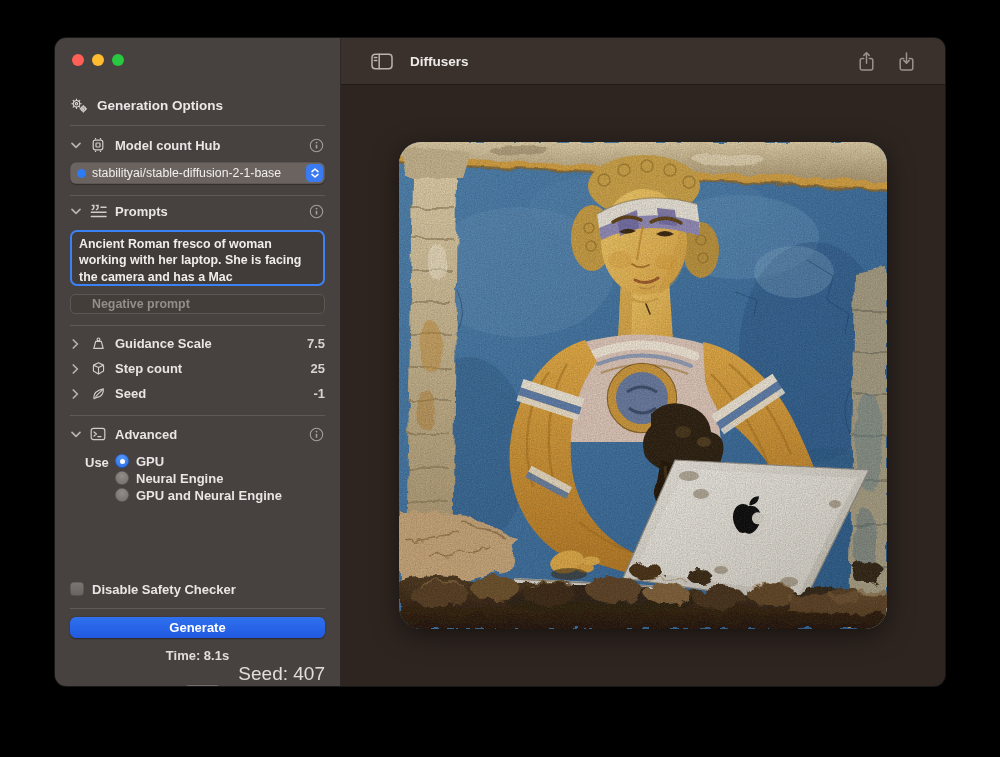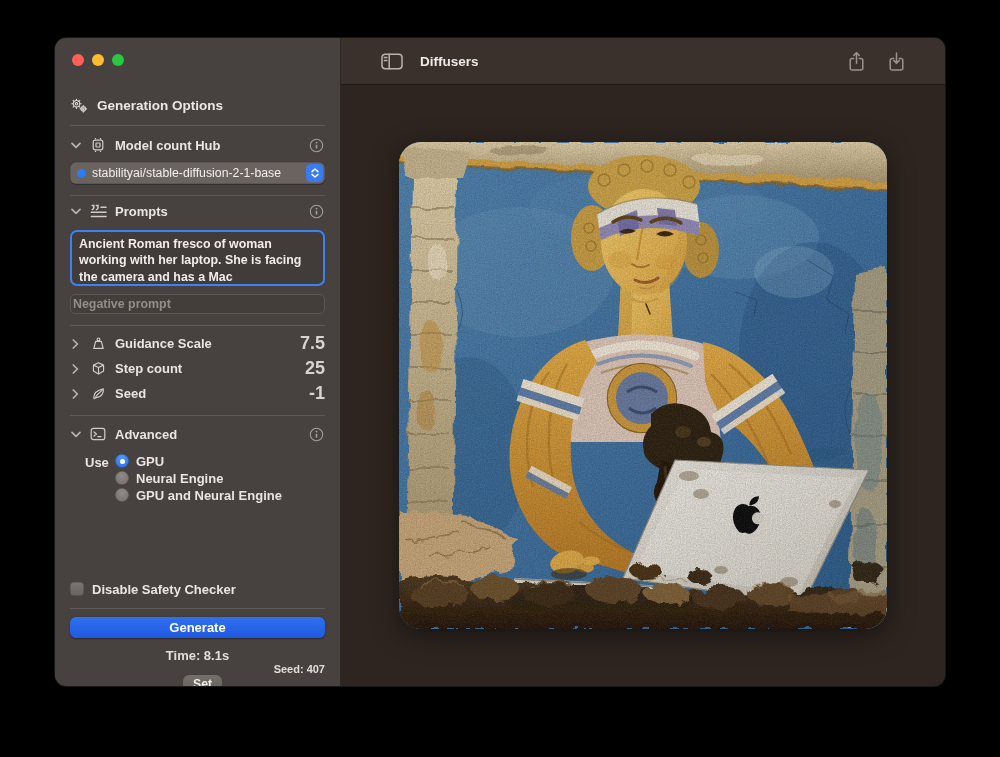--- a/index.html
+++ b/index.html
@@ -15,35 +15,35 @@
   .tl{width:12px;height:12px;border-radius:50%;}
   .tl.red{background:#ff5f57;} .tl.yellow{background:#febc2e;} .tl.green{background:#28c840;}
   .sb-header{display:flex;align-items:center;gap:9px;margin-top:31px;}
   .sb-header .hlabel{font-size:13.5px;font-weight:700;color:#ece8e5;}
   hr.div{border:none;border-top:1px solid rgba(230,220,214,.16);margin:11px 0 0;}
   .row{display:flex;align-items:center;gap:8px;height:24px;margin-top:6px;}
   .chev{width:11px;display:flex;justify-content:center;flex:0 0 11px;}
   .ricon{width:18px;display:flex;justify-content:center;flex:0 0 18px;}
   .rlabel{font-size:13px;font-weight:700;color:#e9e5e2;white-space:nowrap;}
   .grow{flex:1;}
-  .rvalue{font-size:18px;font-weight:700;color:#d8d3cf;}
+  .rvalue{font-size:13px;font-weight:700;color:#d8d3cf;}
   .model-select{position:relative;margin-top:5px;height:22px;background:#6a6360;border-radius:6px;
     display:flex;align-items:center;padding:0 24px 0 7px;cursor:default;
     box-shadow:inset 0 0 0 .5px rgba(0,0,0,.25), 0 .5px 1px rgba(0,0,0,.3);}
   .bluedot{width:9px;height:9px;border-radius:50%;background:#2d7bf0;margin-right:6px;flex:0 0 9px;}
   .model-text{font-size:12.3px;color:#f2efec;white-space:nowrap;overflow:hidden;}
   .stepper{position:absolute;right:2px;top:2px;bottom:2px;width:17px;background:#3a7bf2;border-radius:4.5px;
     display:flex;flex-direction:column;align-items:center;justify-content:center;gap:1px;}
   .prompt-wrap{margin-top:7px;border:2px solid #3c82f7;border-radius:7px;padding:1px;background:#413b39;}
   textarea.prompt{display:block;width:100%;height:50px;box-sizing:border-box;background:transparent;border:none;
     outline:none;resize:none;color:#f0edea;font-family:"Liberation Sans",sans-serif;
     font-size:12.4px;font-weight:700;line-height:1.32;padding:3px 6px;}
   input.neg{margin-top:8px;width:100%;box-sizing:border-box;height:20px;background:#443e3b;
     border:1px solid #5d5753;border-radius:5px;color:#efe;outline:none;
-    font-family:"Liberation Sans",sans-serif;font-size:12.4px;font-weight:700;padding:0 2px;}
+    font-family:"Liberation Sans",sans-serif;font-size:12.4px;font-weight:700;padding:0 21px;}
   input.neg::placeholder{color:#948d89;}
   .prow{height:25px;margin-top:0;}
   .use-block{margin-top:8px;}
   .use-row{display:flex;align-items:flex-start;margin-left:15px;}
   .use-label{font-size:13px;font-weight:700;color:#e9e5e2;width:30px;padding-top:1px;}
   .radio-col{display:flex;flex-direction:column;gap:3px;}
   .radio-item{display:flex;align-items:center;gap:7px;height:14px;cursor:default;}
   .radio{width:14px;height:14px;border-radius:50%;background:radial-gradient(circle at 50% 35%,#938d8a,#6e6865);
     box-shadow:inset 0 0 0 .5px rgba(0,0,0,.35);flex:0 0 14px;}
   .radio-item.on .radio{background:radial-gradient(circle at 50% 30%,#5597f8,#2268e8);position:relative;}
@@ -51,28 +51,28 @@
     border-radius:50%;background:#fff;}
   .radio-label{font-size:13px;font-weight:700;color:#e9e5e2;}
   .safety-row{display:flex;align-items:center;gap:8px;height:20px;}
   .checkbox{width:14px;height:14px;border-radius:4px;background:linear-gradient(#7c7672,#676360);
     box-shadow:inset 0 0 0 .5px rgba(0,0,0,.35);flex:0 0 14px;}
   .generate{margin-top:8px;height:21px;border:none;border-radius:6px;background:linear-gradient(#2f71ee,#2159e0);
     color:#fff;font-family:"Liberation Sans",sans-serif;font-size:13px;font-weight:700;cursor:default;
     box-shadow:0 .5px 1.5px rgba(0,0,0,.4);}
   .status{display:flex;align-items:center;margin-top:10px;height:20px;padding-bottom:18px;flex-direction:column;}
   .status .stime{font-size:13px;font-weight:700;color:#e2ddd9;}
-  .status .sseed{margin-left:auto;font-size:11px;font-weight:700;color:#e2ddd9;}
+  .status .sseed{margin-left:auto;font-size:19px;font-weight:400;color:#e2ddd9;}
   .setbtn{margin-left:10px;background:linear-gradient(#756f6b,#645f5b);border:none;border-radius:6px;
     color:#f2efec;font-family:"Liberation Sans",sans-serif;font-size:12.2px;font-weight:700;
     padding:2px 10px 3px;cursor:default;box-shadow:0 .5px 1px rgba(0,0,0,.35);}
   
   .main{flex:1;display:flex;flex-direction:column;background:#2e2520;min-width:0;}
   .titlebar{height:46px;flex:0 0 46px;background:#3a312d;display:flex;align-items:center;
-    padding:0 40px;border-bottom:1px solid rgba(0,0,0,.42);}
+    padding:0 30px;border-bottom:1px solid rgba(0,0,0,.42);}
   .tb-title{font-size:13.5px;font-weight:700;color:#edeae7;margin-left:17px;}
   .tb-right{margin-left:auto;display:flex;align-items:center;gap:23px;}
   .iconbtn{display:flex;align-items:center;justify-content:center;cursor:default;background:none;border:none;padding:0;}
   .content{flex:1;display:flex;align-items:center;justify-content:center;}
   .artwork{width:488px;height:487px;border-radius:22px;overflow:hidden;box-shadow:0 6px 26px rgba(0,0,0,.5);}
   .artwork svg{display:block;}
 </style>
 </head>
 <body>
 

